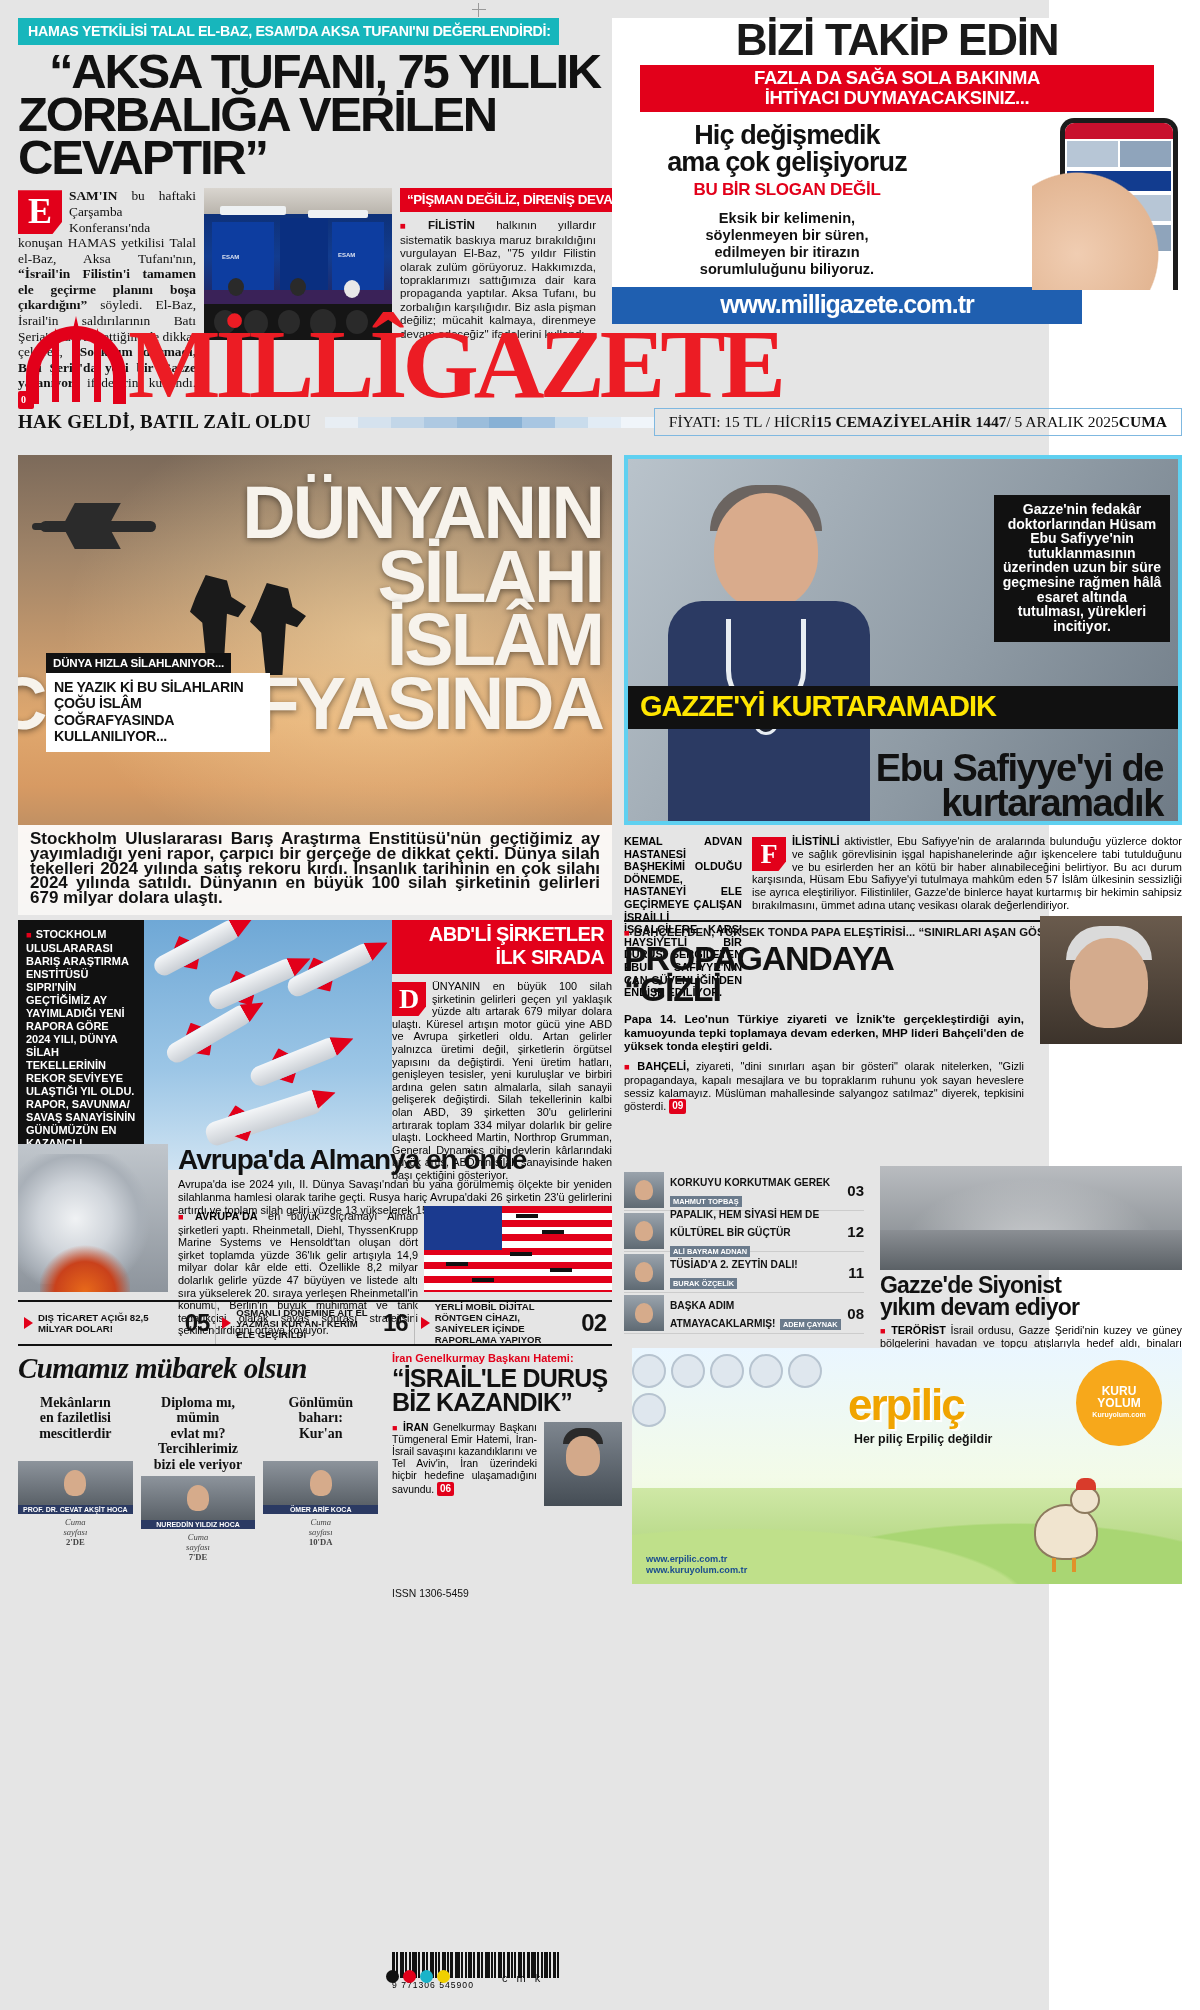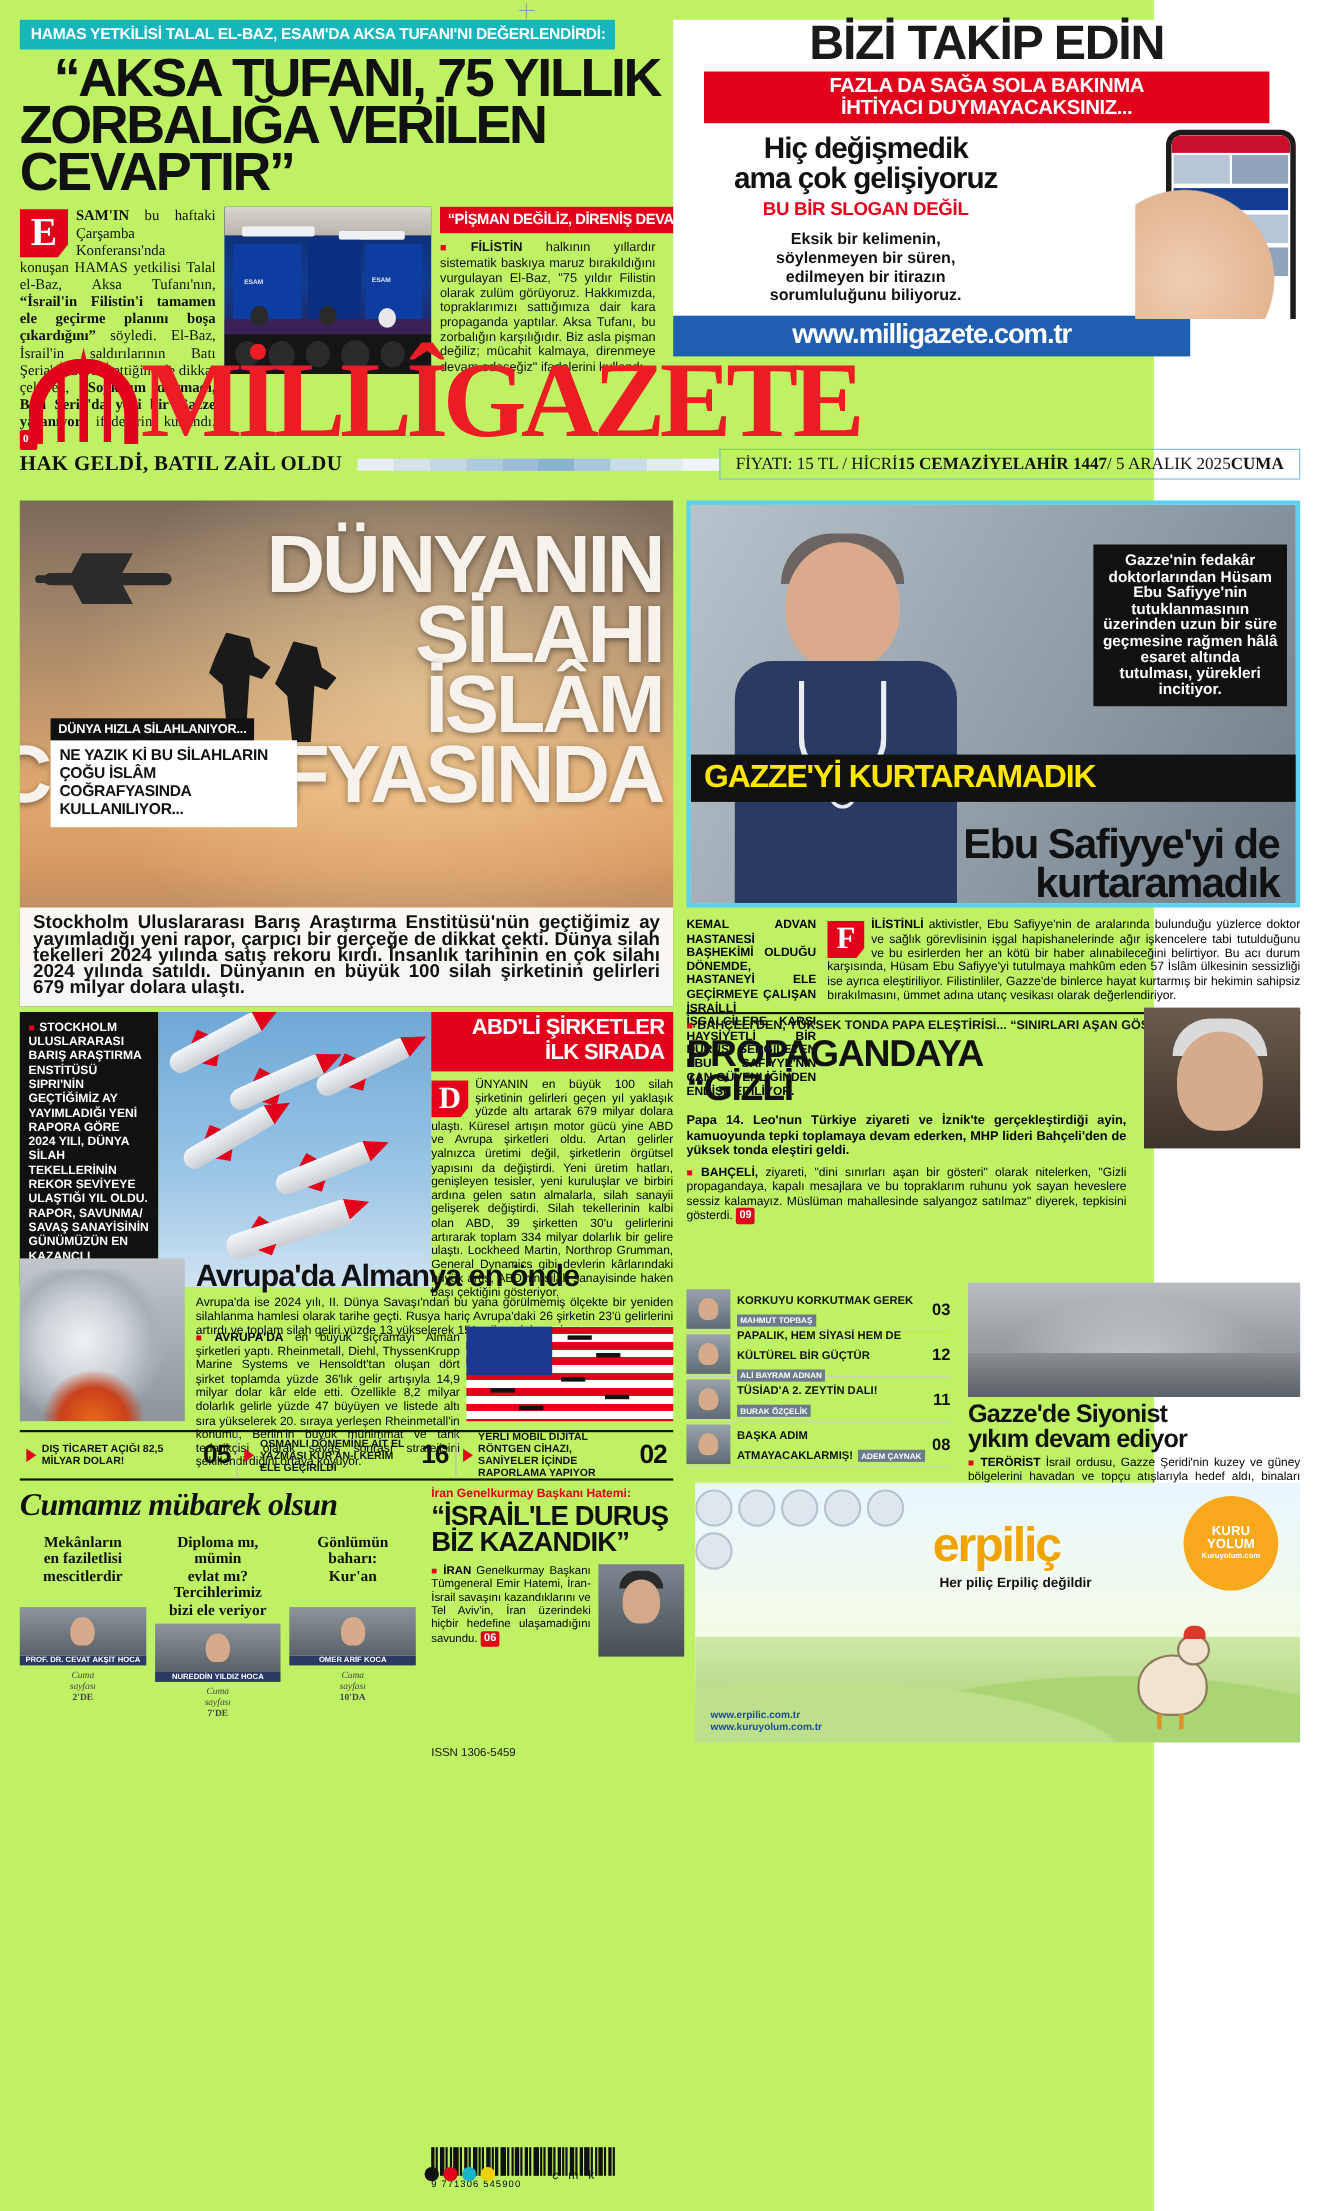--- a/index.html
+++ b/index.html
@@ -3,21 +3,21 @@
 <meta charset="utf-8">
 <title>Milli Gazete Front Page</title>
 <style>
   * { box-sizing: border-box; margin: 0; padding: 0; }
   html, body {
     width: 1200px; height: 2010px;
     background: #ffffff;
     font-family: "Liberation Sans", sans-serif;
     overflow: hidden;
   }
-  .page { position: relative; width: 1049px; height: 2010px; background:#bef264; }
+  .page { position: relative; width: 1049px; height: 2010px; background:#e5e5e5; }
   .sq::before{ content:"\25A0"; color:#e2001a; font-size:.85em; margin-right:4px; }
 
   
   .top-left { position:absolute; left:18px; top:18px; width:582px; height:272px; }
   .kicker {
     background:#17b6bc; color:#fff; font-weight:bold; font-size:14.2px;
     letter-spacing:-.3px; padding:5px 8px 6px 10px; display:inline-block;
     white-space:nowrap;
   }
   .mainhead {

